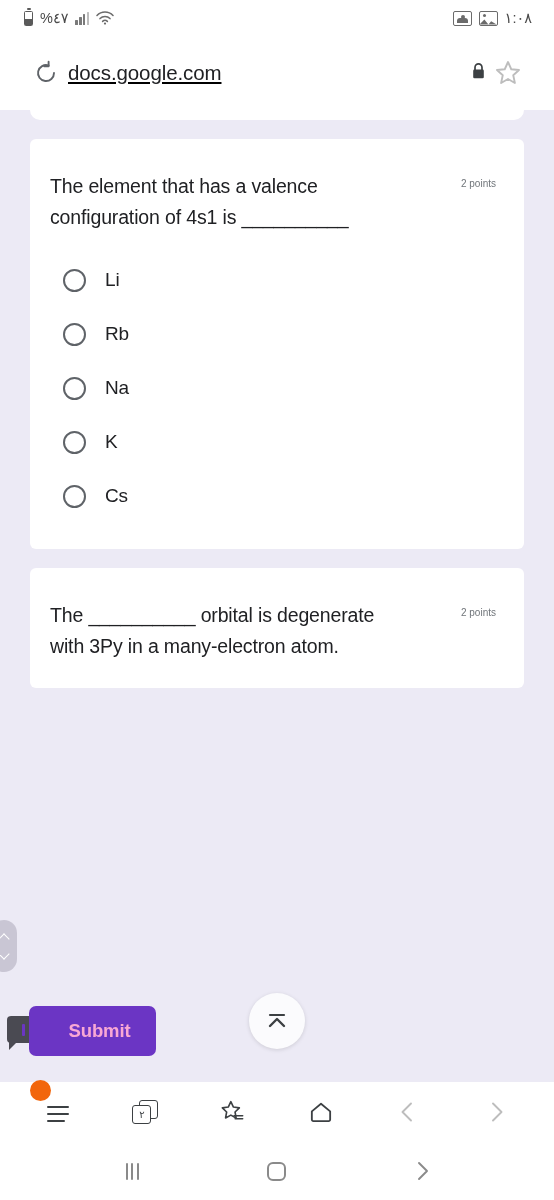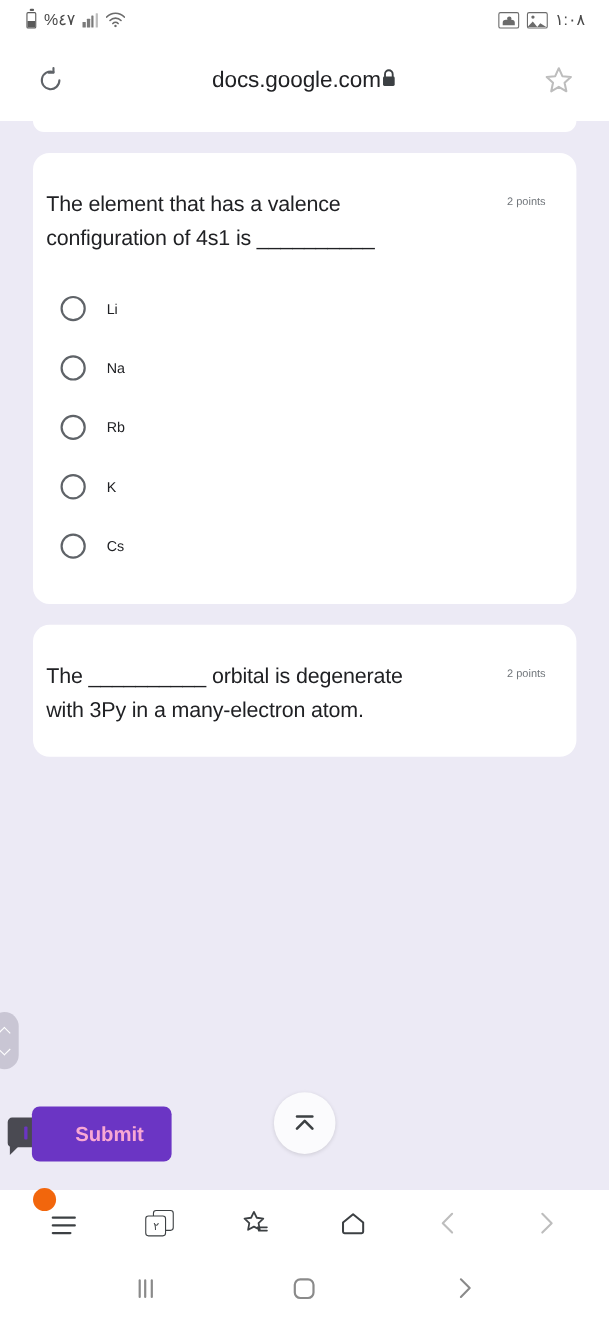--- a/index.html
+++ b/index.html
@@ -104,21 +104,22 @@
     background: #ffffff;
     display: flex;
     align-items: center;
     padding: 0 24px;
     position: relative;
   }
   .url-wrap {
     flex: 1;
     display: flex;
     align-items: center;
-    justify-content: center;
+    justify-content: space-between;
+    text-decoration: underline;
   }
   .url-text {
     font-size: 20.5px;
     color: #202124;
     letter-spacing: -0.1px;
   }
   .icon-btn {
     width: 44px; height: 44px;
     display: flex;
     align-items: center;
@@ -135,23 +136,23 @@
     overflow: hidden;
   }
   .card-stub {
     margin: 0 30px;
     height: 10px;
     background: #ffffff;
     border-radius: 0 0 10px 10px;
   }
   .card {
     background: #ffffff;
-    border-radius: 15px;
+    border-radius: 6px;
     margin: 19px 30px 0 30px;
-    padding: 32px 28px 26px 12px;
+    padding: 32px 28px 26px 20px;
   }
   .q-head {
     display: flex;
     align-items: flex-start;
     justify-content: space-between;
     gap: 12px;
   }
   .q-text {
     font-size: 19.5px;
     line-height: 31px;
@@ -173,21 +174,21 @@
     height: 54px;
     padding-left: 13px;
   }
   .radio {
     width: 23px; height: 23px;
     border: 2.1px solid #5f6368;
     border-radius: 50%;
     flex-shrink: 0;
   }
   .opt-label {
-    font-size: 13px;
+    font-size: 19px;
     color: #202124;
     letter-spacing: -0.1px;
   }
 
   
   .submit-row {
     position: absolute;
     left: 0; right: 0;
     bottom: 26px;
     height: 50px;
@@ -431,25 +432,25 @@
       <div class="q-text">The element that has a valence configuration of 4s1 is __________</div>
       <div class="q-points">2 points</div>
     </div>
     <div class="options">
       <div class="option">
         <span class="radio"></span>
         <span class="opt-label">Li</span>
       </div>
       <div class="option">
         <span class="radio"></span>
-        <span class="opt-label">Na</span>
+        <span class="opt-label">Rb</span>
       </div>
       <div class="option">
         <span class="radio"></span>
-        <span class="opt-label">Rb</span>
+        <span class="opt-label">Na</span>
       </div>
       <div class="option">
         <span class="radio"></span>
         <span class="opt-label">K</span>
       </div>
       <div class="option">
         <span class="radio"></span>
         <span class="opt-label">Cs</span>
       </div>
     </div>

